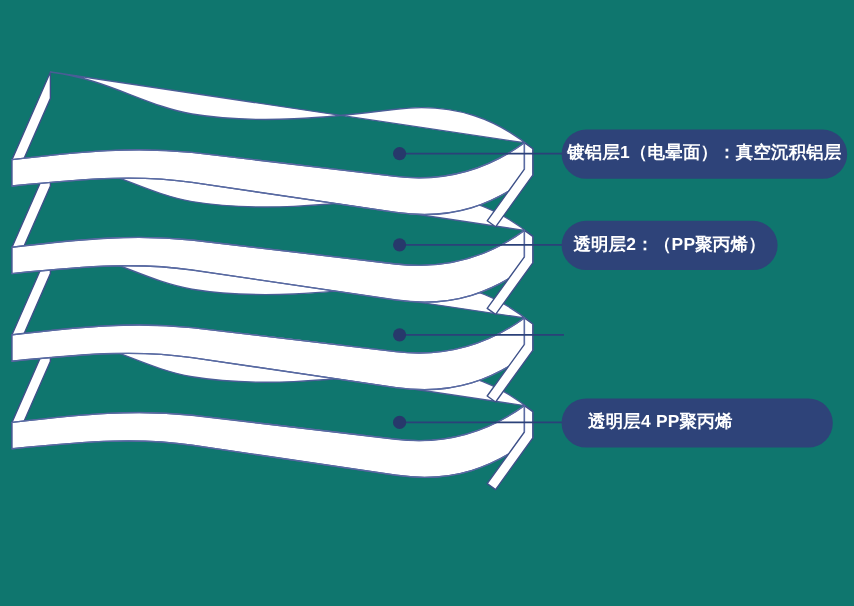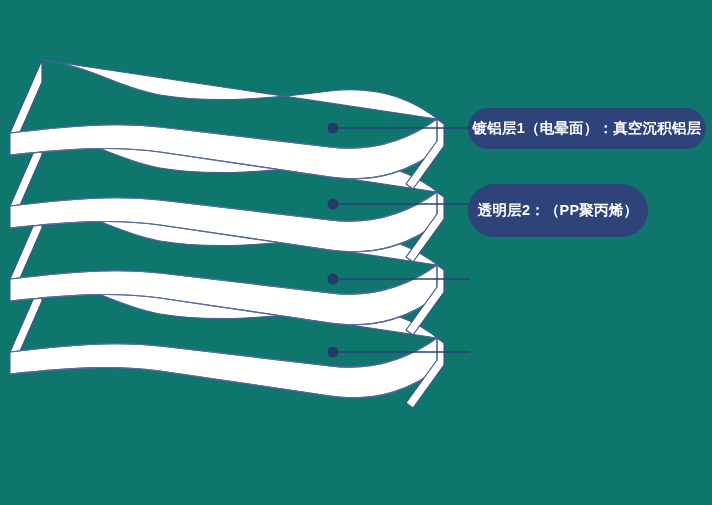--- a/index.html
+++ b/index.html
@@ -142,19 +142,22 @@
     <g>
       <line class="leader-line" x1="338" y1="352" x2="470" y2="352"></line>
       <circle class="leader-dot" cx="333" cy="352" r="5.5"></circle>
     </g>
   </svg>
 
   <div class="callout" id="callout-1" style="left:468px; top:108px; width:238px; height:41px; justify-content:center;">
     <span class="callout-text">镀铝层1（电晕面）：真空沉积铝层</span>
   </div>
 
-  <div class="callout" id="callout-2" style="left:468px; top:184px; width:180px; height:53px; justify-content:center;">
+  <div class="callout" id="callout-2" style="left:468px; top:184px; width:180px; height:41px; justify-content:center;">
     <span class="callout-text">透明层2：（PP聚丙烯）</span>
   </div>
 
 
+  <div class="callout" id="callout-4" style="left:468px; top:332px; width:226px; height:41px; justify-content:flex-start; padding-left:22px;">
+    <span class="callout-text">透明层4  PP聚丙烯</span>
+  </div>
 
 </div>
 
 </body></html>

